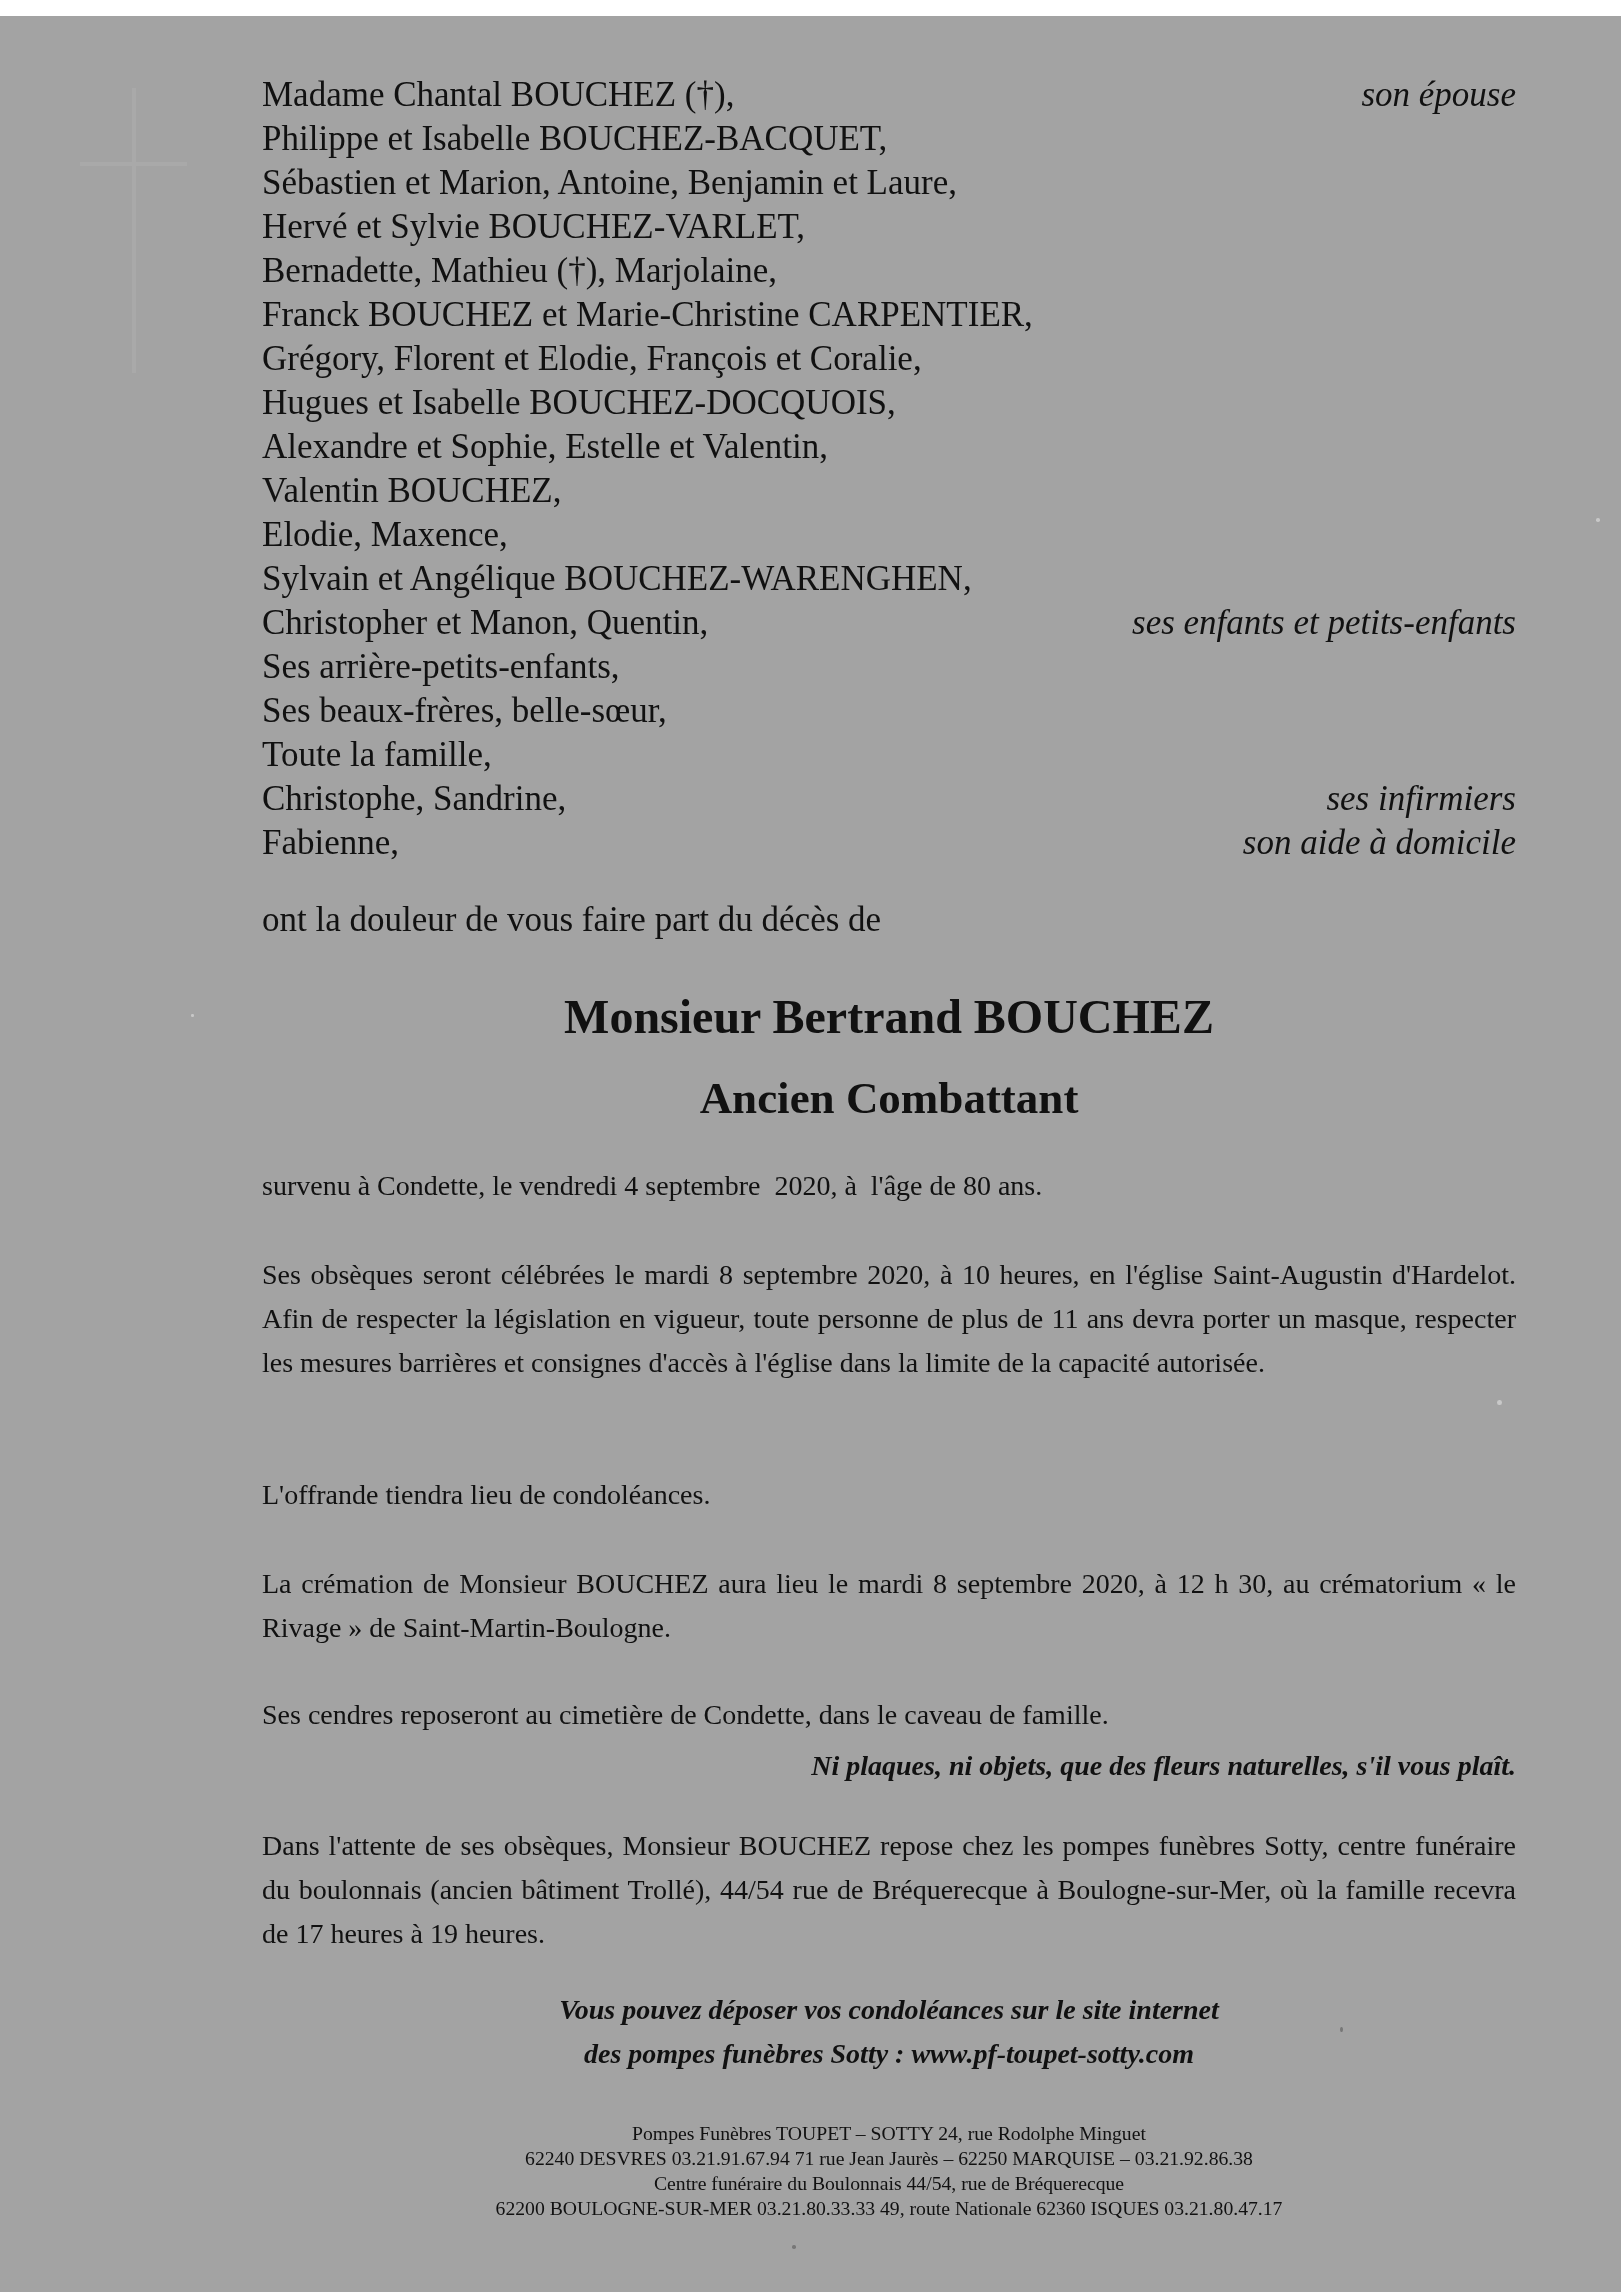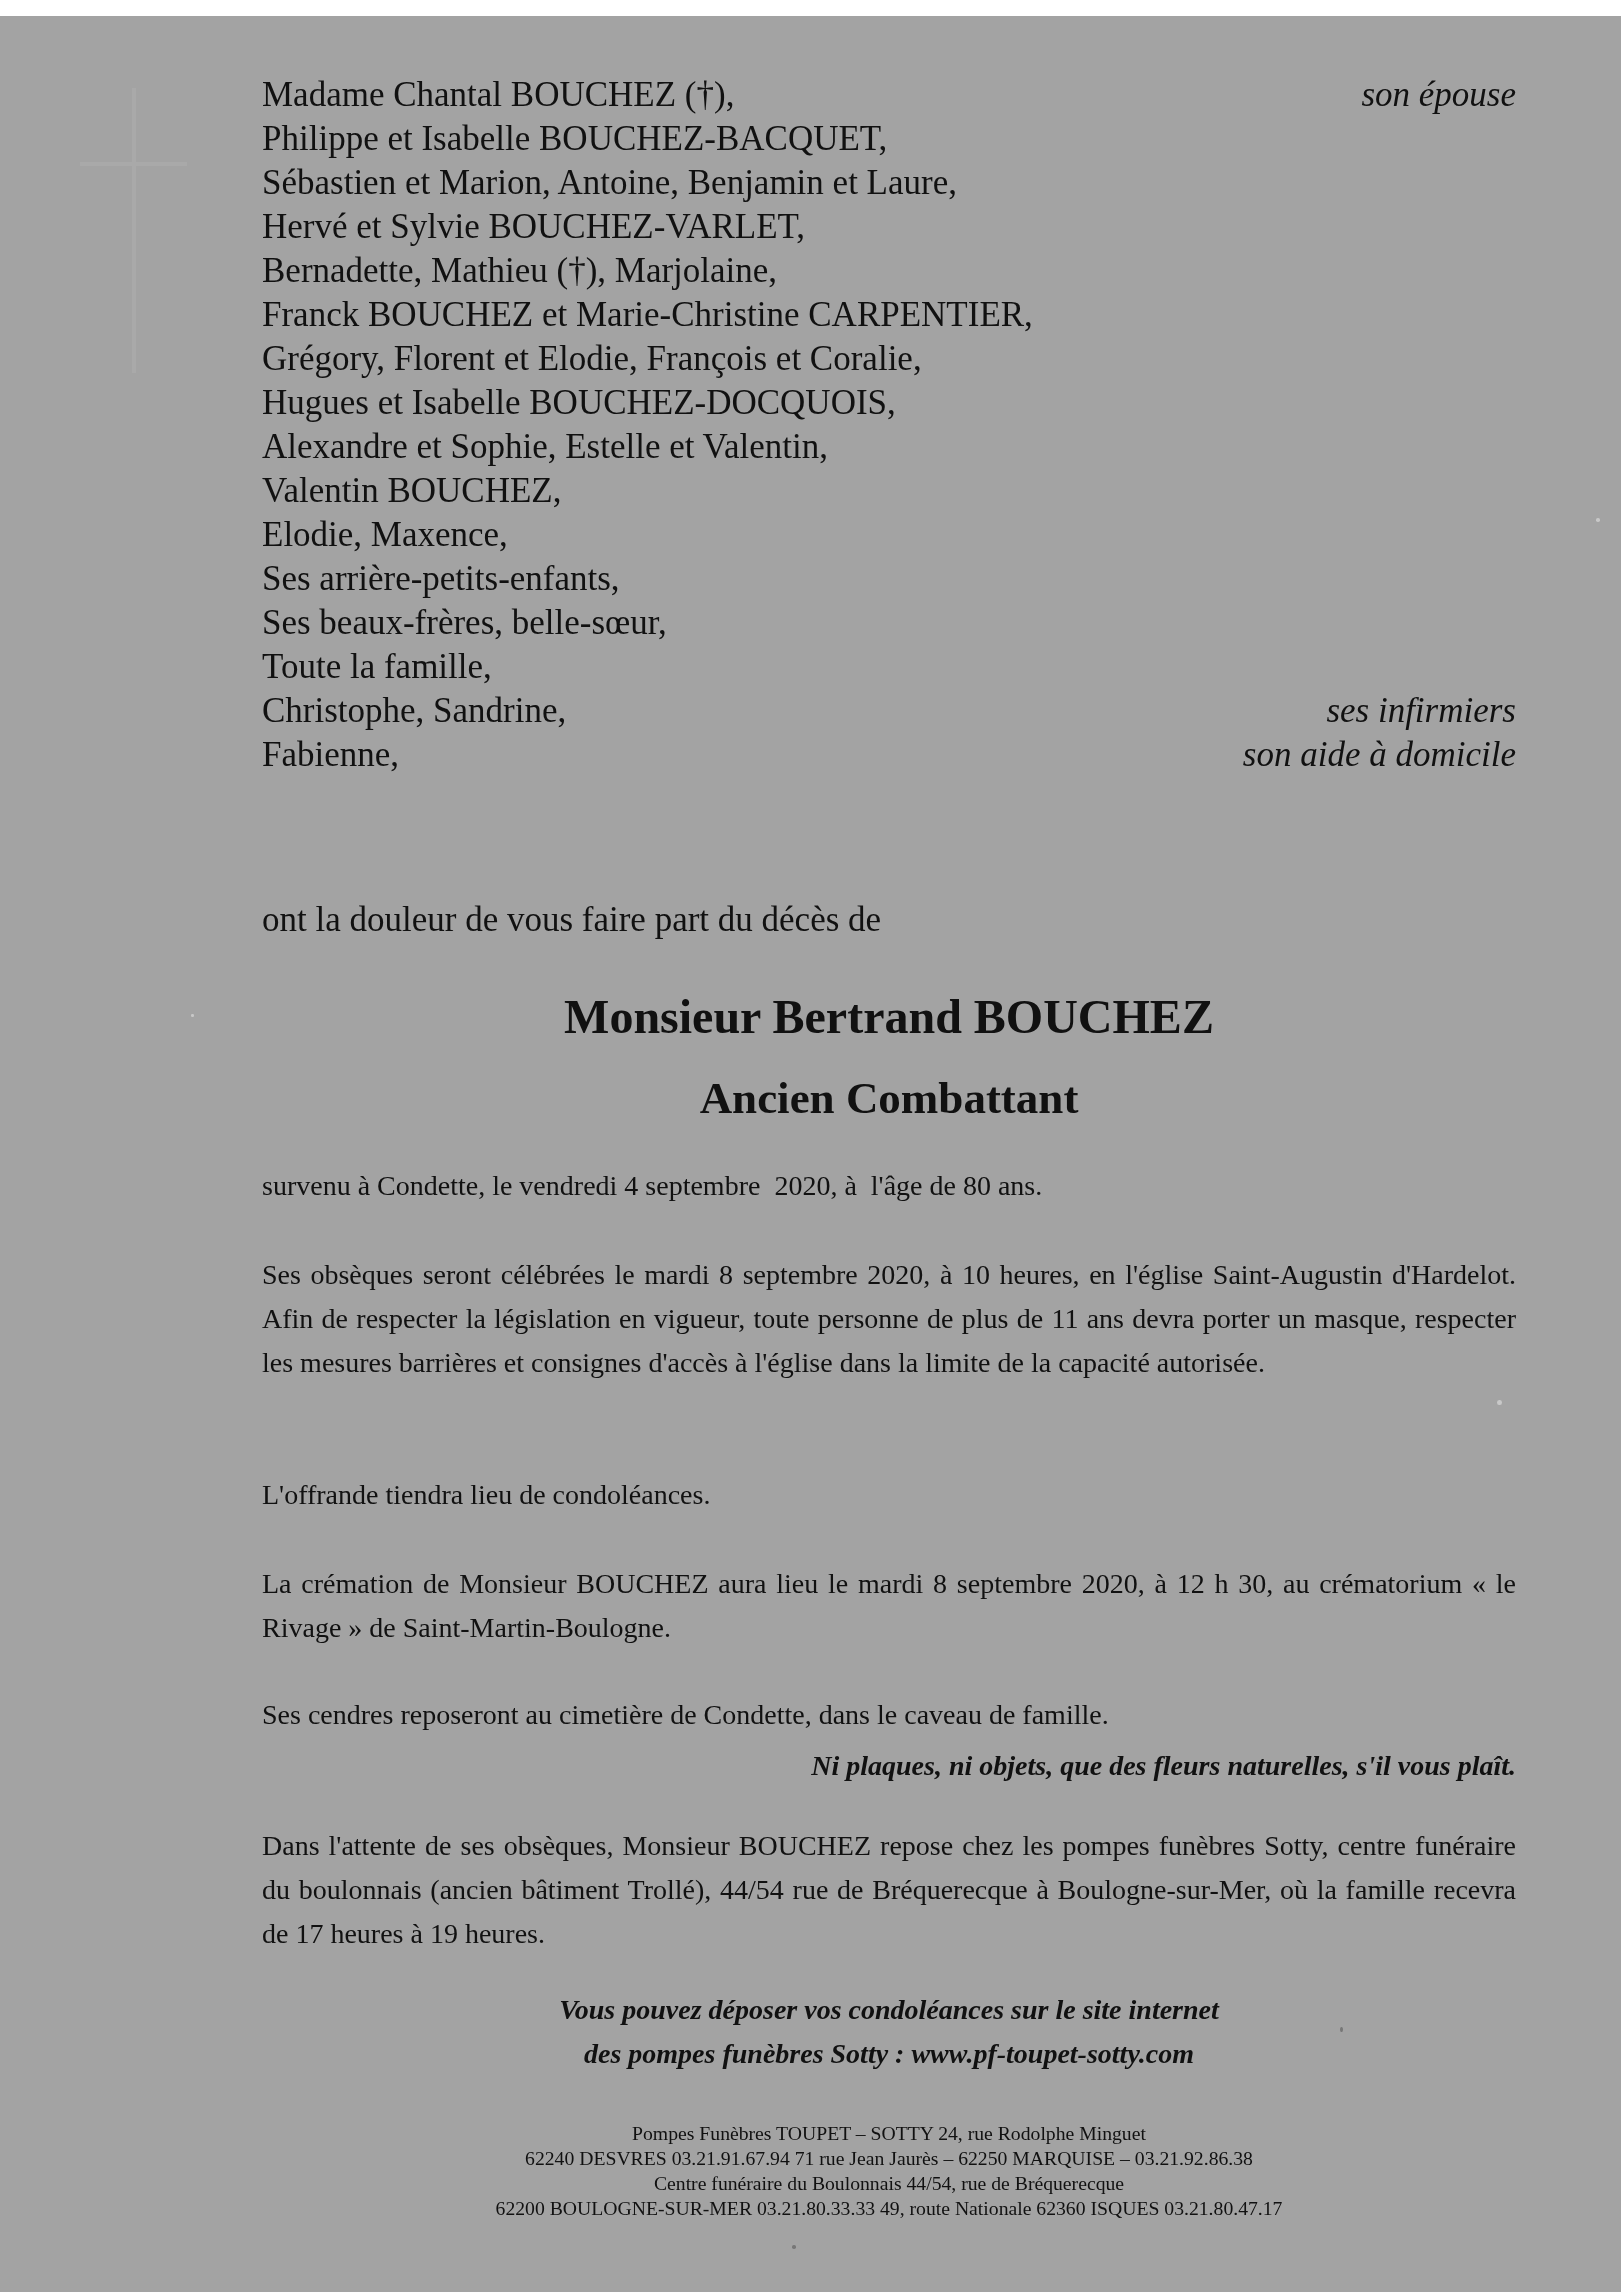--- a/index.html
+++ b/index.html
@@ -80,20 +80,27 @@
       <div class="line">
         <span class="name">Alexandre et Sophie, Estelle et Valentin,</span>
       </div>
       <div class="line">
         <span class="name">Valentin BOUCHEZ,</span>
       </div>
       <div class="line">
         <span class="name">Elodie, Maxence,</span>
       </div>
       <div class="line">
+        <span class="name">Sylvain et Angélique BOUCHEZ-WARENGHEN,</span>
+      </div>
+      <div class="line">
+        <span class="name">Christopher et Manon, Quentin,</span>
+        <span class="role">ses enfants et petits-enfants</span>
+      </div>
+      <div class="line">
         <span class="name">Ses arrière-petits-enfants,</span>
       </div>
       <div class="line">
         <span class="name">Ses beaux-frères, belle-sœur,</span>
       </div>
       <div class="line">
         <span class="name">Toute la famille,</span>
       </div>
       <div class="line">
         <span class="name">Christophe, Sandrine,</span>

